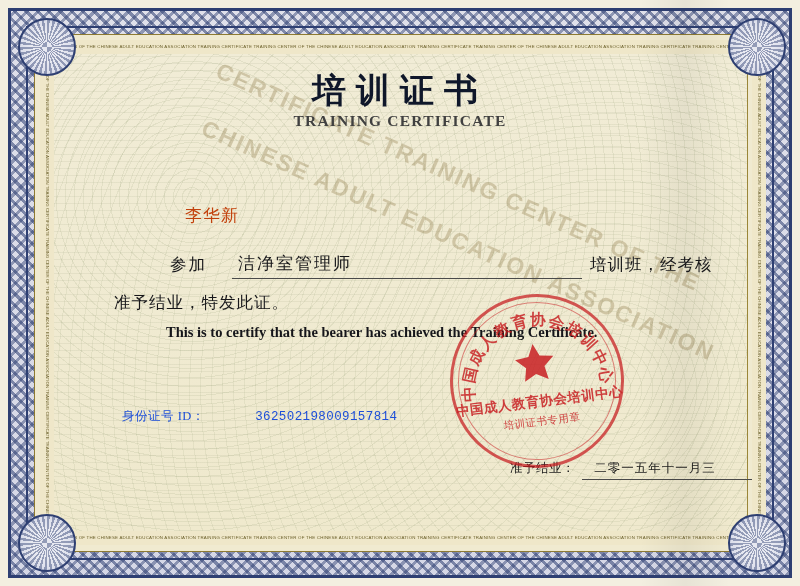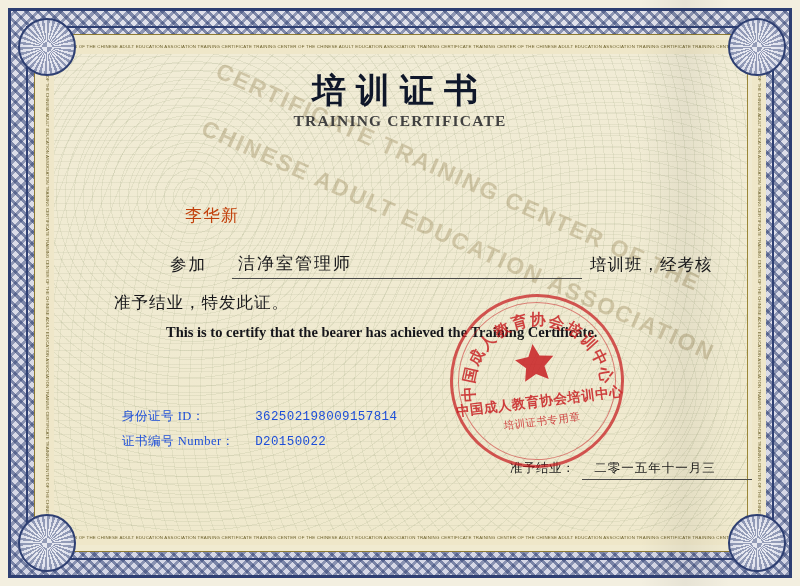--- a/index.html
+++ b/index.html
@@ -392,24 +392,20 @@
     </div>
 
     <div class="body-row2">准予结业，特发此证。</div>
 
     <div class="body-en">This is to certify that the bearer has achieved the Training Certificate.</div>
 
     <div class="info">
       <div class="info-row">
         <span class="info-label">身份证号 ID：</span>
         <span class="info-value">362502198009157814</span>
-      </div>
-      <div class="info-row">
-        <span class="info-label">证书编号 Number：</span>
-        <span class="info-value">D20150022</span>
       </div>
     </div>
 
     <div class="issue-date">
       <span class="d-label">准予结业：</span>
       <span class="d-value">二零一五年十一月三</span>
       <span class="d-rule"></span>
     </div>
 
   </div>

